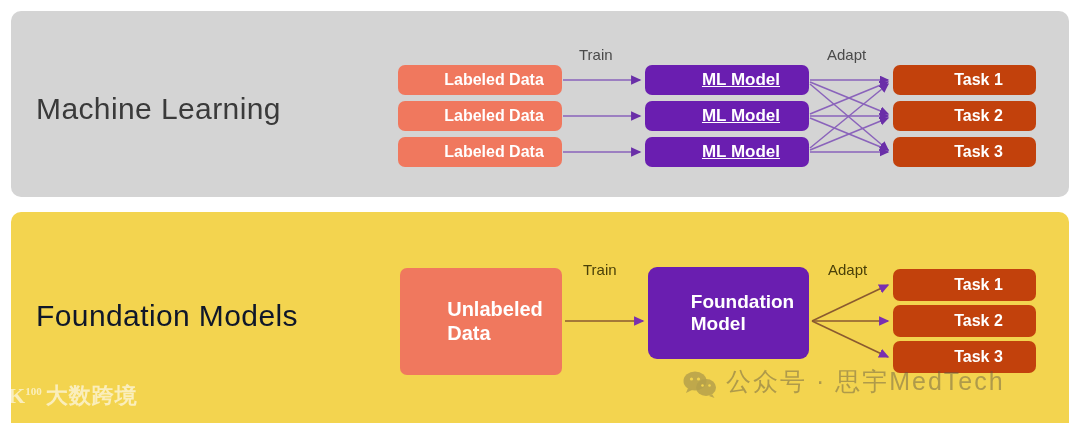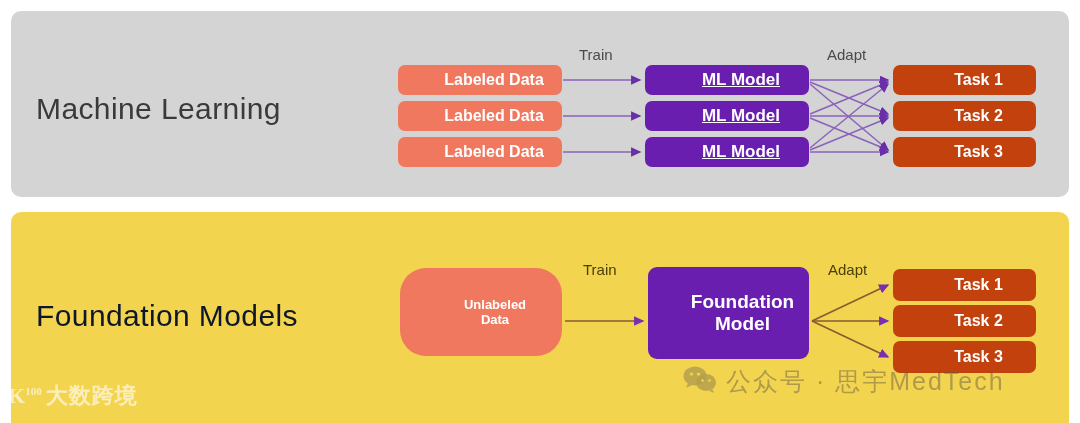--- a/index.html
+++ b/index.html
@@ -37,42 +37,41 @@
   }
   #title-ml { left: 20px; top: 92px; color: #3a3a3a; }
   #title-fm { left: 20px; top: 299px; color: #0f172a; }
 
   
   .box {
     position: absolute;
     display: flex;
     align-items: center;
     justify-content: center;
-    text-align: center;
     color: #ffffff;
     font-weight: bold;
     border-radius: 7px;
     line-height: 1.18;
     white-space: pre-line;
     padding-left: 28px;
   }
   .box.data   { background: #f0785e; }
   .box.model  { background: #6a1eb0; }
   .box.task   { background: #c2410c; }
 
   
   .ml-data  { left: 398px; width: 164px; height: 30px; font-size: 16px; }
   .ml-model { left: 645px; width: 164px; height: 30px; font-size: 17px; text-decoration: underline; }
   .ml-task  { left: 893px; width: 143px; height: 30px; font-size: 16px; }
   .row1 { top: 65px; }
   .row2 { top: 101px; }
   .row3 { top: 137px; }
 
   
-  #fm-data  { left: 400px; top: 268px; width: 162px; height: 88px; font-size: 13px; border-radius: 26px; }
+  #fm-data  { left: 400px; top: 268px; width: 162px; height: 107px; font-size: 20px; }
   #fm-model { left: 648px; top: 267px; width: 161px; height: 92px; font-size: 19px; border-radius: 9px; }
   .fm-task  { left: 893px; width: 143px; height: 32px; font-size: 16px; }
   #fm-task1 { top: 269px; }
   #fm-task2 { top: 305px; }
   #fm-task3 { top: 341px; }
 
   
   .edge-label {
     position: absolute;
     font-size: 15px;
@@ -102,21 +101,21 @@
     font-size: 22px; font-weight: bold; color: #ffffff;
     font-family: "Liberation Serif", serif; line-height: 1;
   }
   #wm-dashu .logo sup { font-size: 11px; }
   #wm-dashu .wtext {
     font-size: 22px; font-weight: bold; color: #ffffff;
     letter-spacing: 1px; line-height: 1;
   }
   #wm-wechat {
     position: absolute; left: 683px; top: 365px;
-    display: flex; align-items: flex-start; gap: 9px;
+    display: flex; align-items: flex-end; gap: 9px;
     opacity: 0.45;
   }
   #wm-wechat .wx-icon { display: block; }
   #wm-wechat .wx-text {
     font-size: 25px; color: #5d5545; letter-spacing: 2px;
     white-space: nowrap; font-weight: 400;
   }
 </style>
 </head>
 <body>

